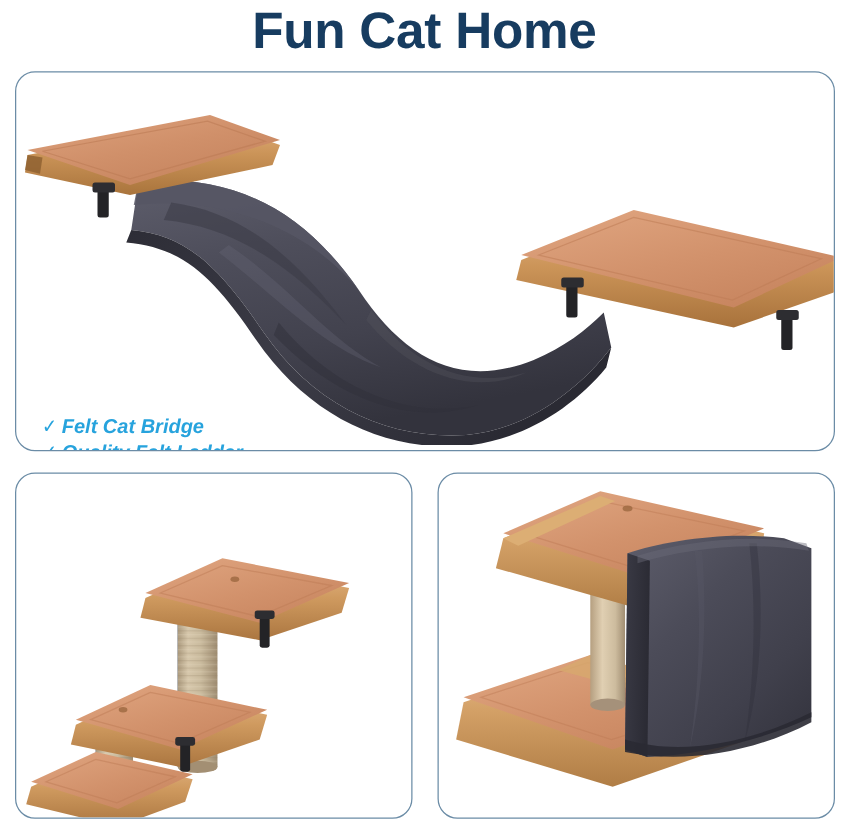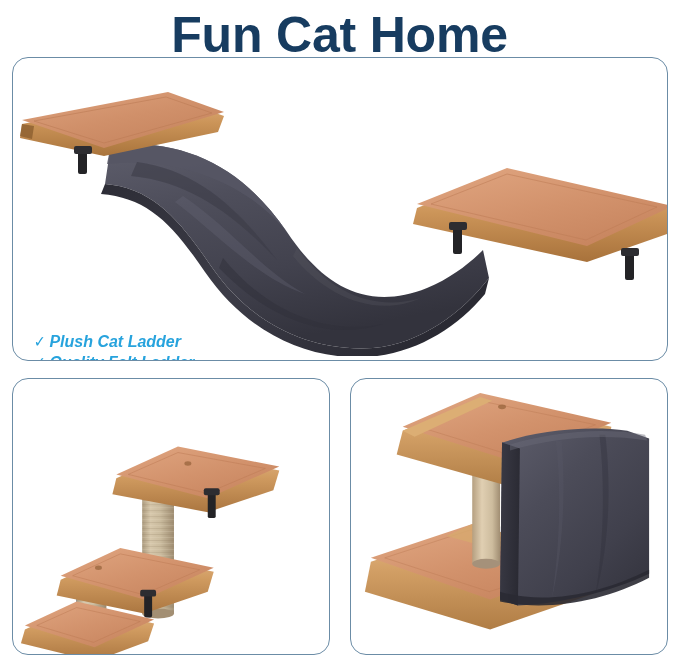--- a/index.html
+++ b/index.html
@@ -17,27 +17,27 @@
     position: relative;
     width: 679px;
     height: 667px;
     background: #ffffff;
   }
 
   
   .title {
     position: absolute;
     left: 0;
-    top: 13px;
+    top: 2px;
     width: 679px;
     height: 48px;
     line-height: 44px;
     text-align: center;
     font-family: "Liberation Sans", sans-serif;
-    font-size: 50px;
+    font-size: 41px;
     font-weight: bold;
     letter-spacing: -0.2px;
     color: #173c60;
     white-space: nowrap;
   }
 
   
   .panel {
     position: absolute;
     border: 1.3px solid #6b8ca6;
@@ -210,21 +210,21 @@
         <rect x="42" y="74" width="9" height="30" rx="2" fill="#232326"></rect>
         <rect x="38" y="72" width="18" height="8" rx="2" fill="#2d2d31"></rect>
         <rect x="214" y="100" width="9" height="30" rx="2" fill="#232326"></rect>
         <rect x="210" y="98" width="18" height="8" rx="2" fill="#2d2d31"></rect>
       </svg>
 
     </div>
 
     <div class="cap-wrap" id="cap-bridge-wrap">
       <div class="caption">
-        <span class="chk">✓</span><span>Plush Cat Ladder</span>
+        <span class="chk">✓</span><span>Felt Cat Bridge</span>
       </div>
       <div class="caption">
         <span class="chk">✓</span><span>Quality Felt Ladder</span>
       </div>
     </div>
   </div>
 
   <div class="panel" id="panel-ladder">
     <svg id="ladder-stage" viewBox="0 0 318 277">
       <defs>

